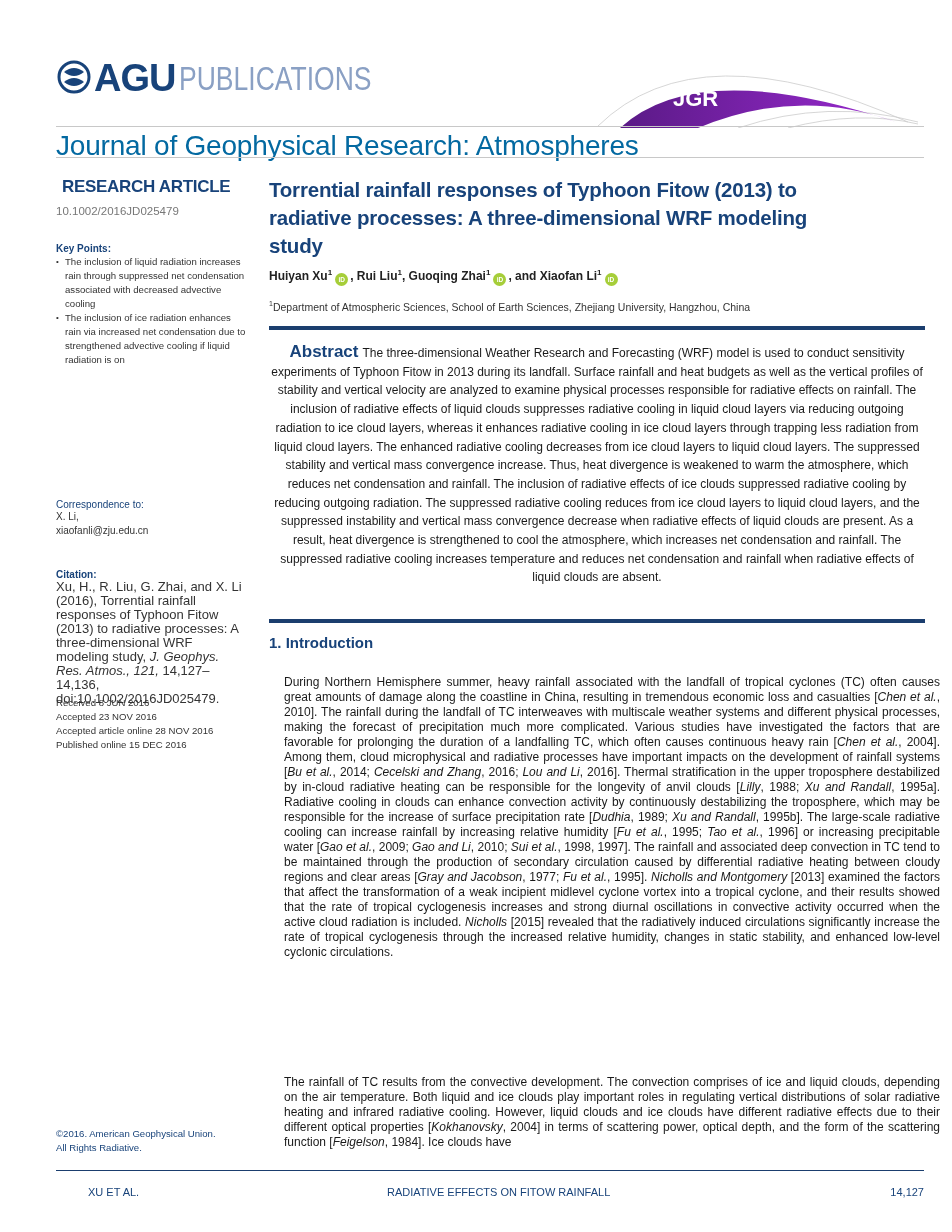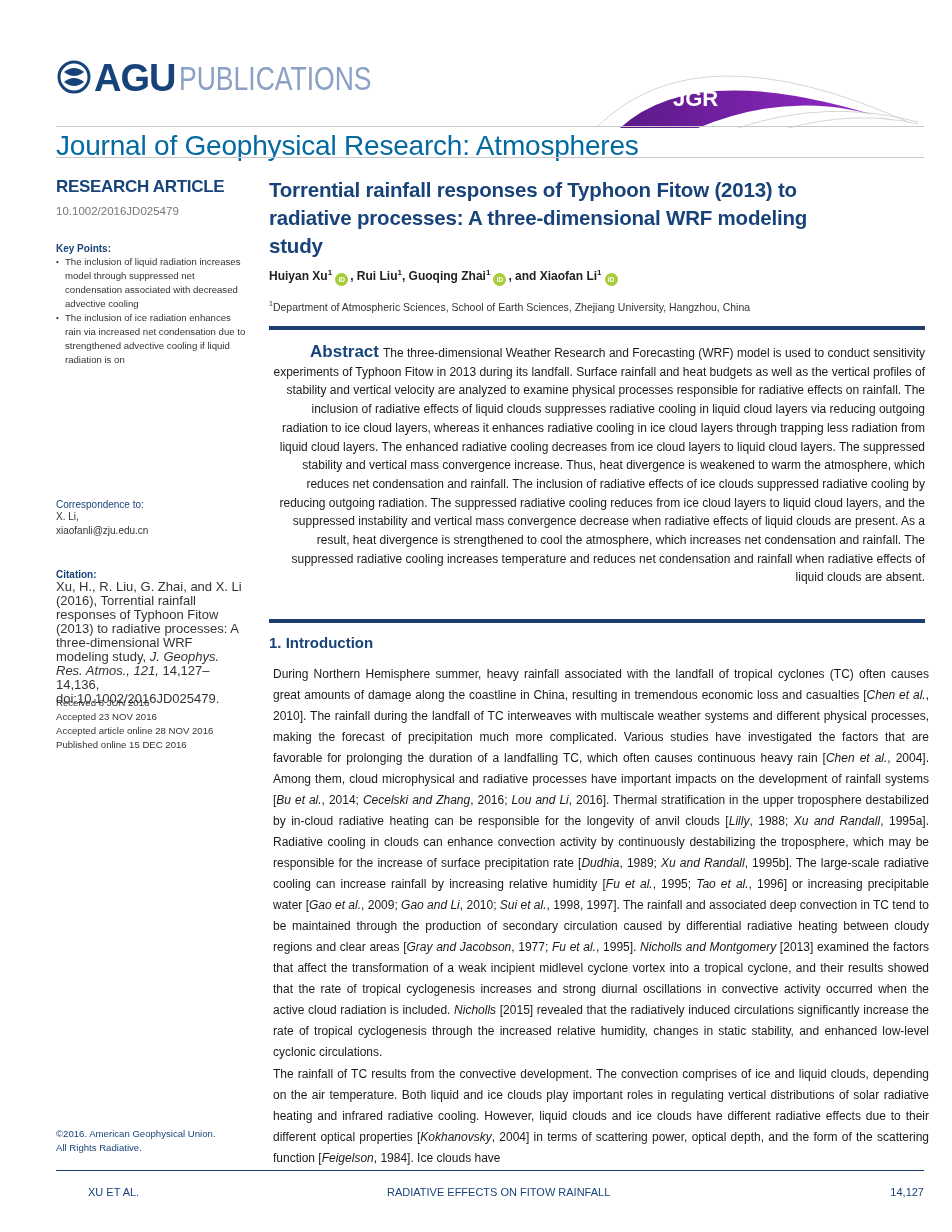--- a/index.html
+++ b/index.html
@@ -10,45 +10,45 @@
   .logo { left:56px; top:60px; height:40px; display:flex; align-items:flex-start; }
   .logo-mark { width:36px; height:34px; margin-right:2px; }
   .logo-agu { font-family:"Liberation Sans", sans-serif; font-weight:bold; font-size:38px; color:#18437a; letter-spacing:-1px; line-height:36px; }
   .logo-pub { font-family:"Liberation Sans", sans-serif; font-size:34px; color:#8aa0c4; line-height:36px; margin-left:4px; transform:scaleX(0.78); transform-origin:left bottom; letter-spacing:0px; }
   .jgr { left:578px; top:58px; width:342px; height:70px; }
   .hr-top { left:56px; top:126px; width:868px; height:1px; background:#c8c8c8; }
   .journal-title { left:56px; top:130px; font-size:28px; font-weight:normal; color:#0369a1; letter-spacing:-0.2px; }
   .hr-top2 { left:56px; top:157px; width:868px; height:1px; background:#c8c8c8; }
   
   .left { left:56px; width:190px; font-size:10px; line-height:14px; color:#333; }
-  .ra { top:180px; font-size:17px; font-weight:bold; color:#18437a; letter-spacing:-0.3px; }
+  .ra { top:180px; font-size:17px; font-weight:bold; color:#18437a; letter-spacing:-0.3px;margin-left:6px; }
   .doi { top:204px; font-size:11.5px; color:#777; }
   .kp-title { top:242px; font-weight:bold; color:#18437a; font-size:10px; }
   .kp-list { top:255px; margin:0; padding:0; list-style:none; }
   .kp-list li { position:relative; padding-left:9px; font-size:9.6px; line-height:14px; color:#333; }
   .kp-list li::before { content:"\2022"; position:absolute; left:0; top:0; font-size:8px; }
   .corr-title { top:498px; font-weight:normal; color:#18437a; }
   .corr { top:510px; }
   .cit-title { top:568px; font-weight:bold; color:#18437a; }
   .cit { top:580px; font-size:13px; }
   .dates { top:696px; font-size:9.6px; }
   .copy { top:1127px; font-size:9.6px; color:#18437a; line-height:14px; }
   
   .right { left:269px; width:656px; }
   .title { top:176px; font-size:20.5px; font-weight:bold; color:#18437a; line-height:28px; letter-spacing:-0.2px; }
   .authors { top:268px; font-size:12px; font-weight:bold; color:#222; }
   .authors sup { font-size:8px; }
   .orcid { display:inline-block; width:13px; height:13px; border-radius:50%; background:#a6ce39; color:#fff; font-size:6.5px; font-weight:bold; line-height:13px; text-align:center; vertical-align:-2px; margin:0 2px 0 3px; }
   .affil { top:300px; font-size:10.5px; color:#333; }
   .affil sup { font-size:7px; }
   .rule-blue { left:269px; width:656px; height:4px; background:#1b3e6e; }
-  .abstract { top:343px; font-size:12px; line-height:18.7px; color:#1a1a1a; text-align:right; }
+  .abstract { top:343px; font-size:12px; line-height:18.7px; color:#1a1a1a; text-align:center; }
   .abstract .abs-head { font-size:17px; font-weight:bold; color:#18437a; margin-right:4px; }
   .intro-head { top:634px; font-size:15px; font-weight:bold; color:#18437a; }
-  .body-text { font-size:12px; line-height:21px; color:#1a1a1a; text-align:justify; margin:4px; }
+  .body-text { font-size:12px; line-height:15px; color:#1a1a1a; text-align:justify; margin:15px; }
   .p1 { top:660px; }
   .p2 { top:1060px; }
   em { font-style:italic; }
   
   .foot-rule { left:56px; top:1170px; width:868px; height:1px; background:#1b3e6e; }
   .foot { top:1186px; font-size:11px; color:#18437a;margin-left:32px; }
   .foot-left { left:56px; }
   .foot-center { left:345px;padding-left:10px; }
   .foot-right { right:28px; }
 </style>
@@ -81,21 +81,21 @@
 
 <div class="abs hr-top"></div>
 <div class="abs journal-title">Journal of Geophysical Research: Atmospheres</div>
 <div class="abs hr-top2"></div>
 
 <div class="abs left ra">RESEARCH ARTICLE</div>
 <div class="abs left doi">10.1002/2016JD025479</div>
 
 <div class="abs left kp-title">Key Points:</div>
 <ul class="abs left kp-list">
-  <li>The inclusion of liquid radiation increases model through suppressed net condensation associated with decreased advective cooling</li>
+  <li>The inclusion of liquid radiation increases rain through suppressed net condensation associated with decreased advective cooling</li>
   <li>The inclusion of ice radiation enhances rain via increased net condensation due to strengthened advective cooling if liquid radiation is on</li>
 </ul>
 
 <div class="abs left corr-title">Correspondence to:</div>
 <div class="abs left corr">
   <div>X. Li,</div>
   <div>xiaofanli@zju.edu.cn</div>
 </div>
 
 <div class="abs left cit-title">Citation:</div>

